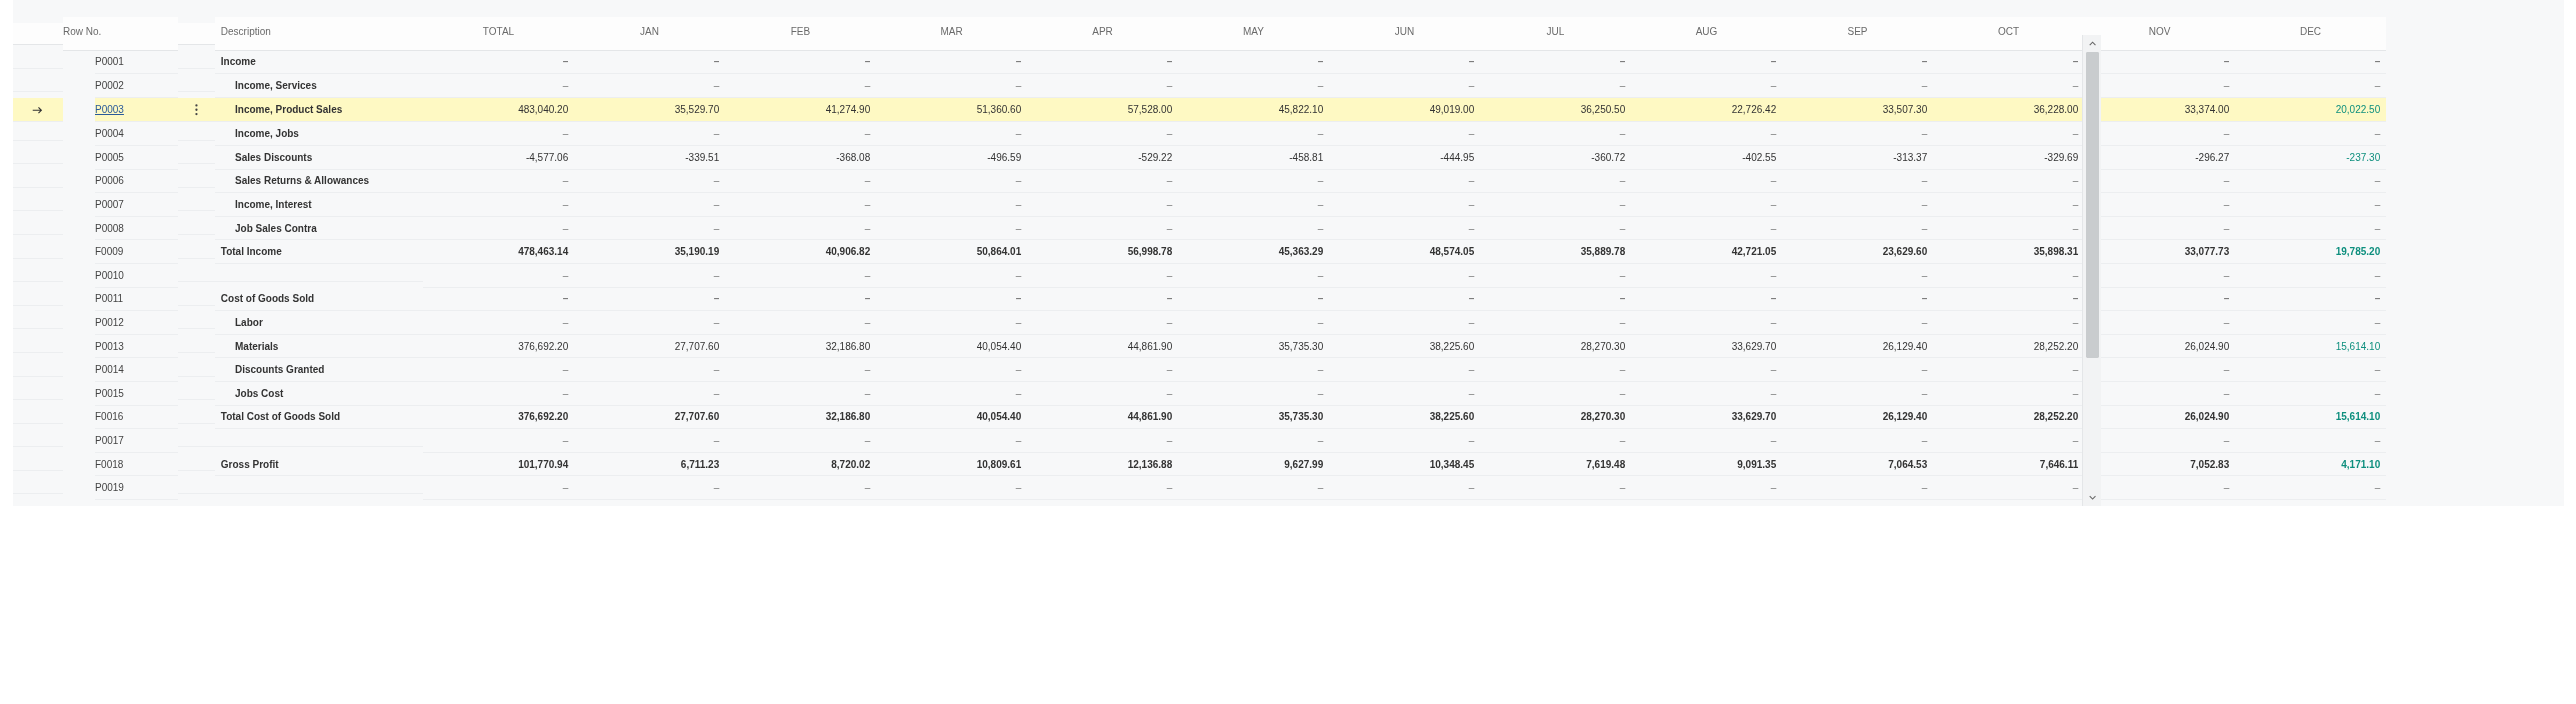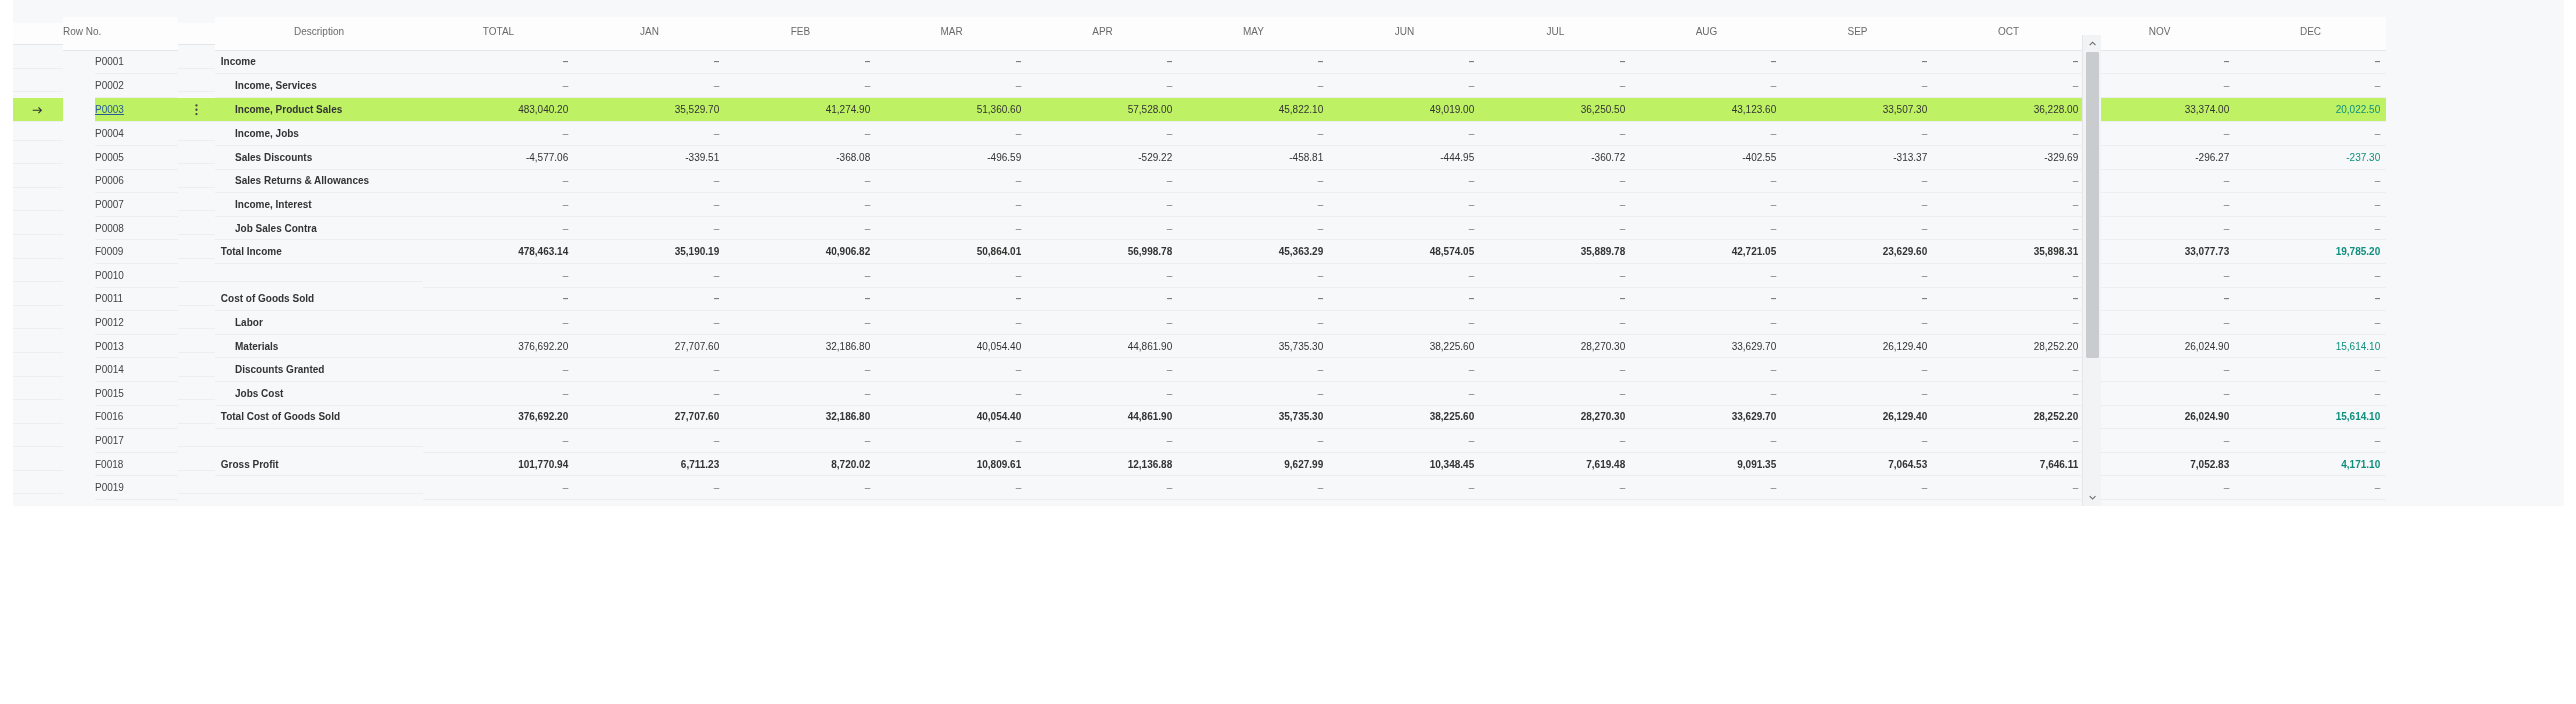--- a/index.html
+++ b/index.html
@@ -32,21 +32,21 @@
     align-items: center;
   }
   .hdr {
     font-size: 10px;
     color: #6a6a6a;
     padding: 8.6px 5.8px 13px 5.8px;
     border-bottom: 0.7px solid #e4e6e8;
     background: #fdfdfd;
   }
   .hdr.num { text-align: center; }
-  .hdr.desc { text-align: center; }
+  .hdr.desc { text-align: left; }
   .hdr.rowno { text-align: left; padding-left: 0; }
   .row-cell {
     padding: 5.8px 5.8px;
     font-size: 10px;
     border-bottom: 0.7px solid #eceef0;
     white-space: nowrap;
     overflow: hidden;
   }
   .row-cell.bold { font-weight: 600; color: #222; }
   .row-cell.rowno { color: #444; padding-left: 0; margin-left: 32px; }
@@ -59,21 +59,21 @@
   .row-cell.desc.indent { padding-left: 20px; font-weight: bold; }
   .row-cell.num { text-align: right; color: #333; }
   .row-cell.num .dash { color: #7a7a7a; }
   .row-cell.num.dec { color: #0e8f7e; }
   .row-cell.gutter { text-align: center; }
   .row-cell.gutter .arrow,
   .row-cell.gutter .kebab {
     display: none;
     color: #555;
   }
-  .grid .selected { background: #bef264; }
+  .grid .selected { background: #fef9c3; }
   .grid .sel-show .arrow,
   .grid .sel-show .kebab { display: inline-block; }
   .arrow-svg, .kebab-svg { vertical-align: middle; }
   .scrollbar {
     position: absolute;
     right: 2.9px;
     top: 35px;
     width: 18.7px;
     bottom: 0;
     background: #f2f3f4;
@@ -165,21 +165,21 @@
             </svg></span></div>
         <div class="row-cell desc selected indent">Income, Product Sales</div>
         <div class="row-cell num selected">483,040.20</div>
         <div class="row-cell num selected">35,529.70</div>
         <div class="row-cell num selected">41,274.90</div>
         <div class="row-cell num selected">51,360.60</div>
         <div class="row-cell num selected">57,528.00</div>
         <div class="row-cell num selected">45,822.10</div>
         <div class="row-cell num selected">49,019.00</div>
         <div class="row-cell num selected">36,250.50</div>
-        <div class="row-cell num selected">43,123.60</div>
+        <div class="row-cell num selected">22,726.42</div>
         <div class="row-cell num selected">33,507.30</div>
         <div class="row-cell num selected">36,228.00</div>
         <div class="row-cell num selected">33,374.00</div>
         <div class="row-cell num selected dec">20,022.50</div>
         <div class="row-cell gutter"></div>
         <div class="row-cell rowno">P0004</div>
         <div class="row-cell gutter"></div>
         <div class="row-cell desc indent">Income, Jobs</div>
         <div class="row-cell num"><span class="dash">–</span></div>
         <div class="row-cell num"><span class="dash">–</span></div>

